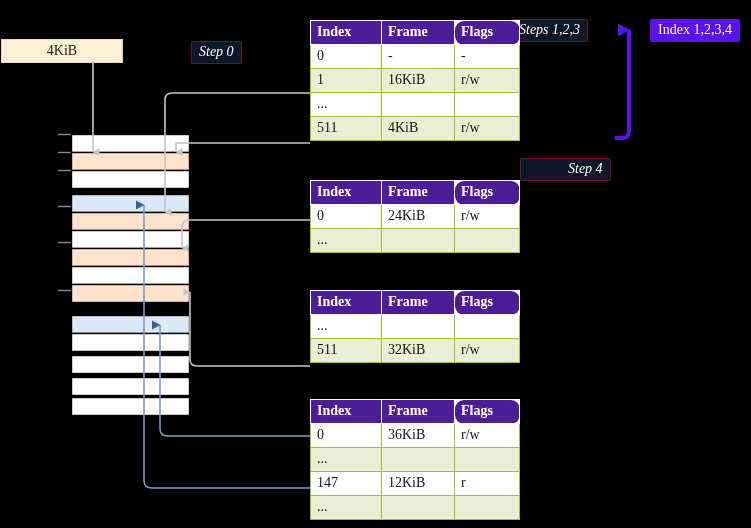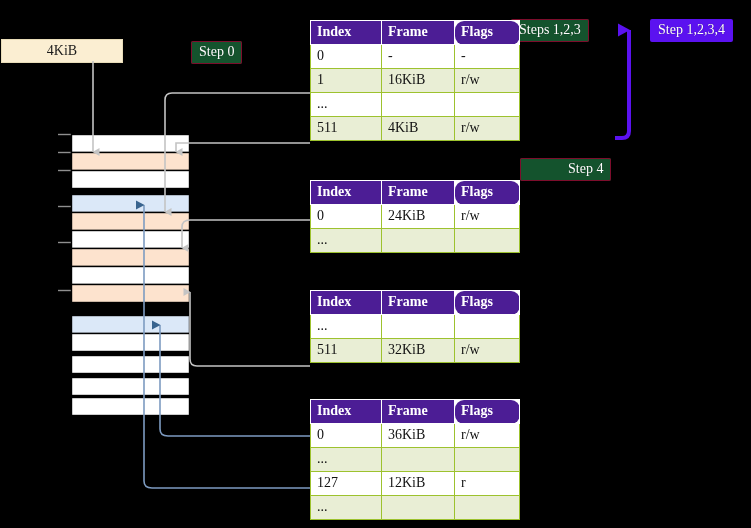--- a/index.html
+++ b/index.html
@@ -14,21 +14,21 @@
   .badge{
     position:absolute;
     font-family:"Liberation Serif","DejaVu Serif",serif;
     font-size:14px;line-height:1;
     color:#ffffff;
     padding:4px 8px 5px 8px;
     white-space:nowrap;
     border-radius:2px;
     text-shadow:0 0 1px rgba(0,0,0,.5);
   }
-  .badge.red{background:#14532d;box-shadow:0 0 0 1px #7d0d2c inset;}
+  .badge.red{background:#0f172a;box-shadow:0 0 0 1px #7d0d2c inset;font-style:italic;}
   .badge.blue{background:#5b12f0;}
 
   
   .kib-box{
     position:absolute;
     background:#fbeed2;
     border:1px solid #e8dcb8;
     display:flex;align-items:center;justify-content:center;
     font-size:14px;color:#1a1a1a;
   }
@@ -82,21 +82,21 @@
 
   <div class="badge red" style="left:191px;top:41px;">
     <span>Step 0</span>
   </div>
 
   <div class="badge red" style="left:511px;top:19px;">
     <span>Steps 1,2,3</span>
   </div>
 
   <div class="badge blue" style="left:650px;top:19px;">
-    <span>Step 1,2,3,4</span>
+    <span>Index 1,2,3,4</span>
   </div>
 
   <div class="badge red" style="left:520px;top:158px;padding-left:48px;">
     <span>Step 4</span>
   </div>
 
   <div class="memcol" style="left:71px;top:134px;width:119px;height:282px;"></div>
 
   <table class="ptable" style="left:310px;top:20px;width:170px;">
     <thead>
@@ -187,21 +187,21 @@
         <td>0</td>
         <td>36KiB</td>
         <td>r/w</td>
       </tr>
       <tr class="alt">
         <td>...</td>
         <td></td>
         <td></td>
       </tr>
       <tr>
-        <td>127</td>
+        <td>147</td>
         <td>12KiB</td>
         <td>r</td>
       </tr>
       <tr class="alt">
         <td>...</td>
         <td></td>
         <td></td>
       </tr>
     </tbody>
   </table>

